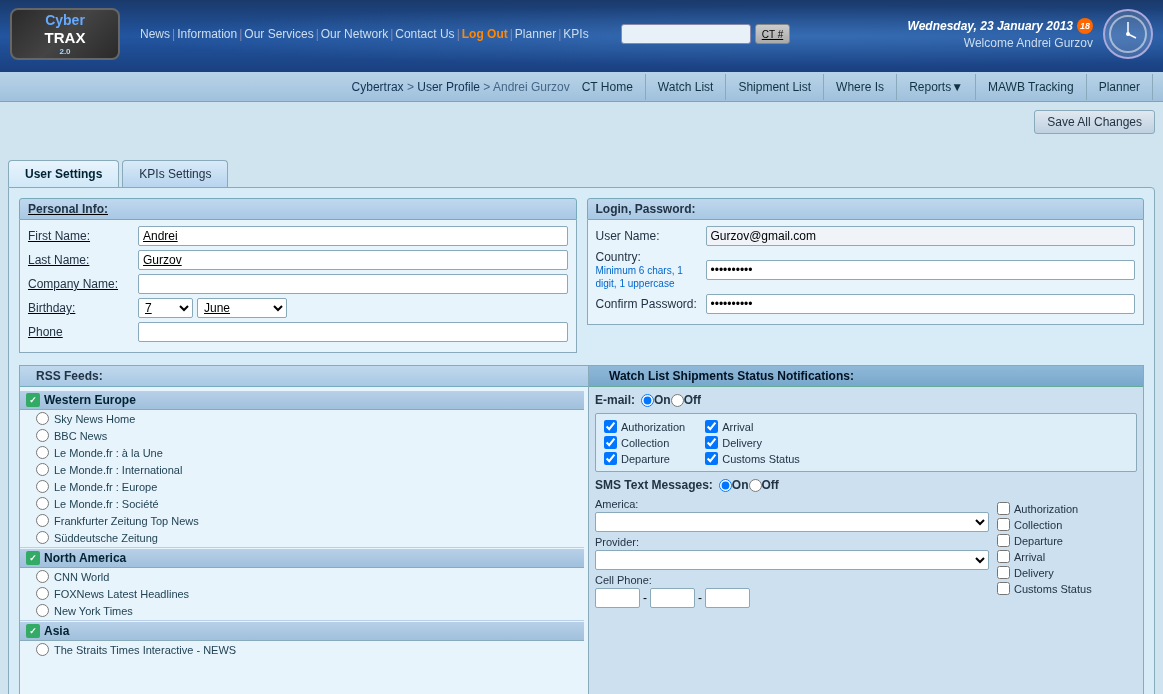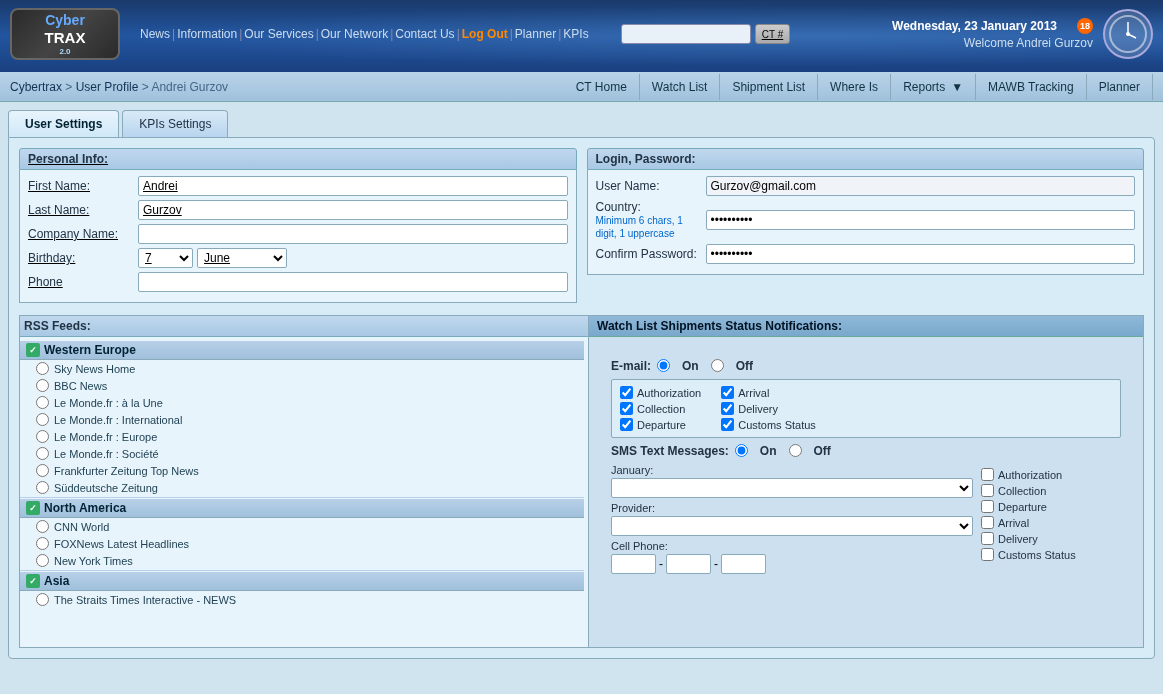--- a/index.html
+++ b/index.html
@@ -58,21 +58,21 @@
     .header-nav .logout { color: #f80; font-weight: bold; }
     .header-right {
       display: flex;
       flex-direction: column;
       align-items: flex-end;
       position: relative;
       z-index: 1;
     }
     .header-date {
       color: #fff; font-size: 12px; font-weight: bold; margin-bottom: 2px;
-      display: flex; align-items: center; gap: 20px;
+      display: flex; align-items: center; gap: 4px; font-style: italic;
     }
     .date-badge {
       background: #f60; color: white; border-radius: 50%; width: 16px; height: 16px;
       font-size: 9px; display: inline-flex; align-items: center; justify-content: center; font-weight: bold;
     }
     .header-welcome { color: #cde; font-size: 12px; }
     .header-search {
       display: flex; align-items: center; gap: 4px; margin-left: 20px;
     }
     .header-search input {
@@ -94,34 +94,34 @@
     
     .nav-bar {
       background: linear-gradient(180deg, #b8d4e8 0%, #a0c0dc 100%);
       border-bottom: 1px solid #7aa;
       padding: 0 10px;
       display: flex;
       align-items: center;
       height: 30px;
     }
     .breadcrumb {
-      color: #245; font-size: 12px; flex: 1;
+      color: #245; font-size: 12px; flex: 1; text-align: right;
     }
     .breadcrumb a { color: #135; text-decoration: none; }
     .breadcrumb span { color: #468; }
     .nav-links {
       display: flex; align-items: center; gap: 0;
     }
     .nav-link {
       color: #134; font-size: 12px; text-decoration: none;
       padding: 6px 12px; display: block;
       border-right: 1px solid #8ab;
     }
     .nav-link-reports {
-      display: flex; align-items: center; gap: 6px;
+      display: flex; align-items: center; gap: 0;
     }
 
     
     .main {
       padding: 8px;
     }
     .save-btn-row {
       display: flex; justify-content: flex-end; margin-bottom: 6px;
     }
     .save-btn {
@@ -131,21 +131,21 @@
     }
 
     
     .tabs {
       display: flex; margin-bottom: 0;
     }
     .tab {
       padding: 6px 16px; border: 1px solid #8ab; border-bottom: none;
       border-radius: 4px 4px 0 0; cursor: pointer; font-size: 12px;
       background: linear-gradient(180deg, #d8eaf8, #b8d4ee);
-      color: #234; margin-right: 3px;
+      color: #234; margin-right: 3px; margin-top: 20px;
     }
     .tab.active {
       background: linear-gradient(180deg, #e8f4fc, #d0e8f8);
       font-weight: bold; color: #023;
     }
 
     
     .form-area {
       background: #d8ecf8;
       border: 1px solid #8ab;
@@ -195,21 +195,21 @@
       display: flex; gap: 0; margin-top: 4px;
     }
     .rss-section {
       flex: 0 0 570px;
       background: #e8f4fc;
       border: 1px solid #8ab;
     }
     .rss-header {
       background: linear-gradient(180deg, #c0d8ee, #a8c8e4);
       border-bottom: 1px solid #7ab;
-      padding: 3px 4px; font-size: 12px; font-weight: bold; color: #234;
+      padding: 3px 16px; font-size: 12px; font-weight: bold; color: #234;
     }
     .rss-body {
       position: relative; overflow: hidden; height: 310px;
     }
     .rss-list {
       padding: 4px 0; height: 100%; overflow-y: scroll;
       padding-right: 4px;
     }
     .rss-group-header {
       background: linear-gradient(180deg, #b8d0e8, #a0c0dc);
@@ -231,29 +231,29 @@
 
     
     .watch-section {
       flex: 1;
       background: #cce0f0;
       border: 1px solid #8ab;
       border-left: none;
     }
     .watch-header {
       background: linear-gradient(180deg, #90b8d8, #78a8cc);
-      padding: 3px 8px; font-size: 12px; font-weight: bold; color: #012;
+      padding: 3px 20px; font-size: 12px; font-weight: bold; color: #012;
       border-bottom: 1px solid #6a9;
     }
-    .watch-body { padding: 22px; }
+    .watch-body { padding: 6px; }
     .email-row {
       display: flex; align-items: center; gap: 6px; margin-bottom: 6px;
       font-size: 12px; color: #234; font-weight: bold;
     }
-    .radio-group { display: flex; align-items: flex-start; gap: 12px; }
+    .radio-group { display: flex; align-items: flex-end; gap: 0; }
     .radio-label { font-size: 12px; color: #234; }
 
     .checkbox-grid {
       background: #ddeef8; border: 1px solid #8ab;
       padding: 6px 8px; border-radius: 2px; margin-bottom: 6px;
     }
     .checkbox-cols { display: flex; gap: 20px; }
     .checkbox-col { display: flex; flex-direction: column; gap: 3px; }
     .checkbox-item { display: flex; align-items: center; gap: 4px; font-size: 11px; color: #234; }
     .checkbox-item input { margin: 0; }
@@ -349,20 +349,23 @@
     <a href="#" class="nav-link nav-link-reports">
       <span>Reports</span>
       <span>▼</span>
     </a>
     <a href="#" class="nav-link">MAWB Tracking</a>
     <a href="#" class="nav-link">Planner</a>
   </div>
 </div>
 
 <div class="main">
+  <div class="save-btn-row">
+    <button class="save-btn">Save All Changes</button>
+  </div>
 
   <div class="tabs">
     <div class="tab active">User Settings</div>
     <div class="tab">KPIs Settings</div>
   </div>
 
   <div class="form-area">
     <div class="form-cols">
 
       <div class="form-col-left">
@@ -556,21 +559,21 @@
               <input type="radio" name="sms-toggle" checked="" style="">
               <span class="radio-label">On</span>
               <input type="radio" name="sms-toggle" style="">
               <span class="radio-label">Off</span>
             </div>
           </div>
 
           <div class="sms-body">
             <div class="sms-left">
               <div class="sms-field-row">
-                <div class="sms-label">January:</div>
+                <div class="sms-label">America:</div>
                 <select class="sms-select"></select>
               </div>
               <div class="sms-field-row">
                 <div class="sms-label">Provider:</div>
                 <select class="sms-select"></select>
               </div>
               <div class="sms-field-row">
                 <div class="sms-label">Cell Phone:</div>
                 <div class="cell-row">
                   <input type="text" class="cell-input" style="">

